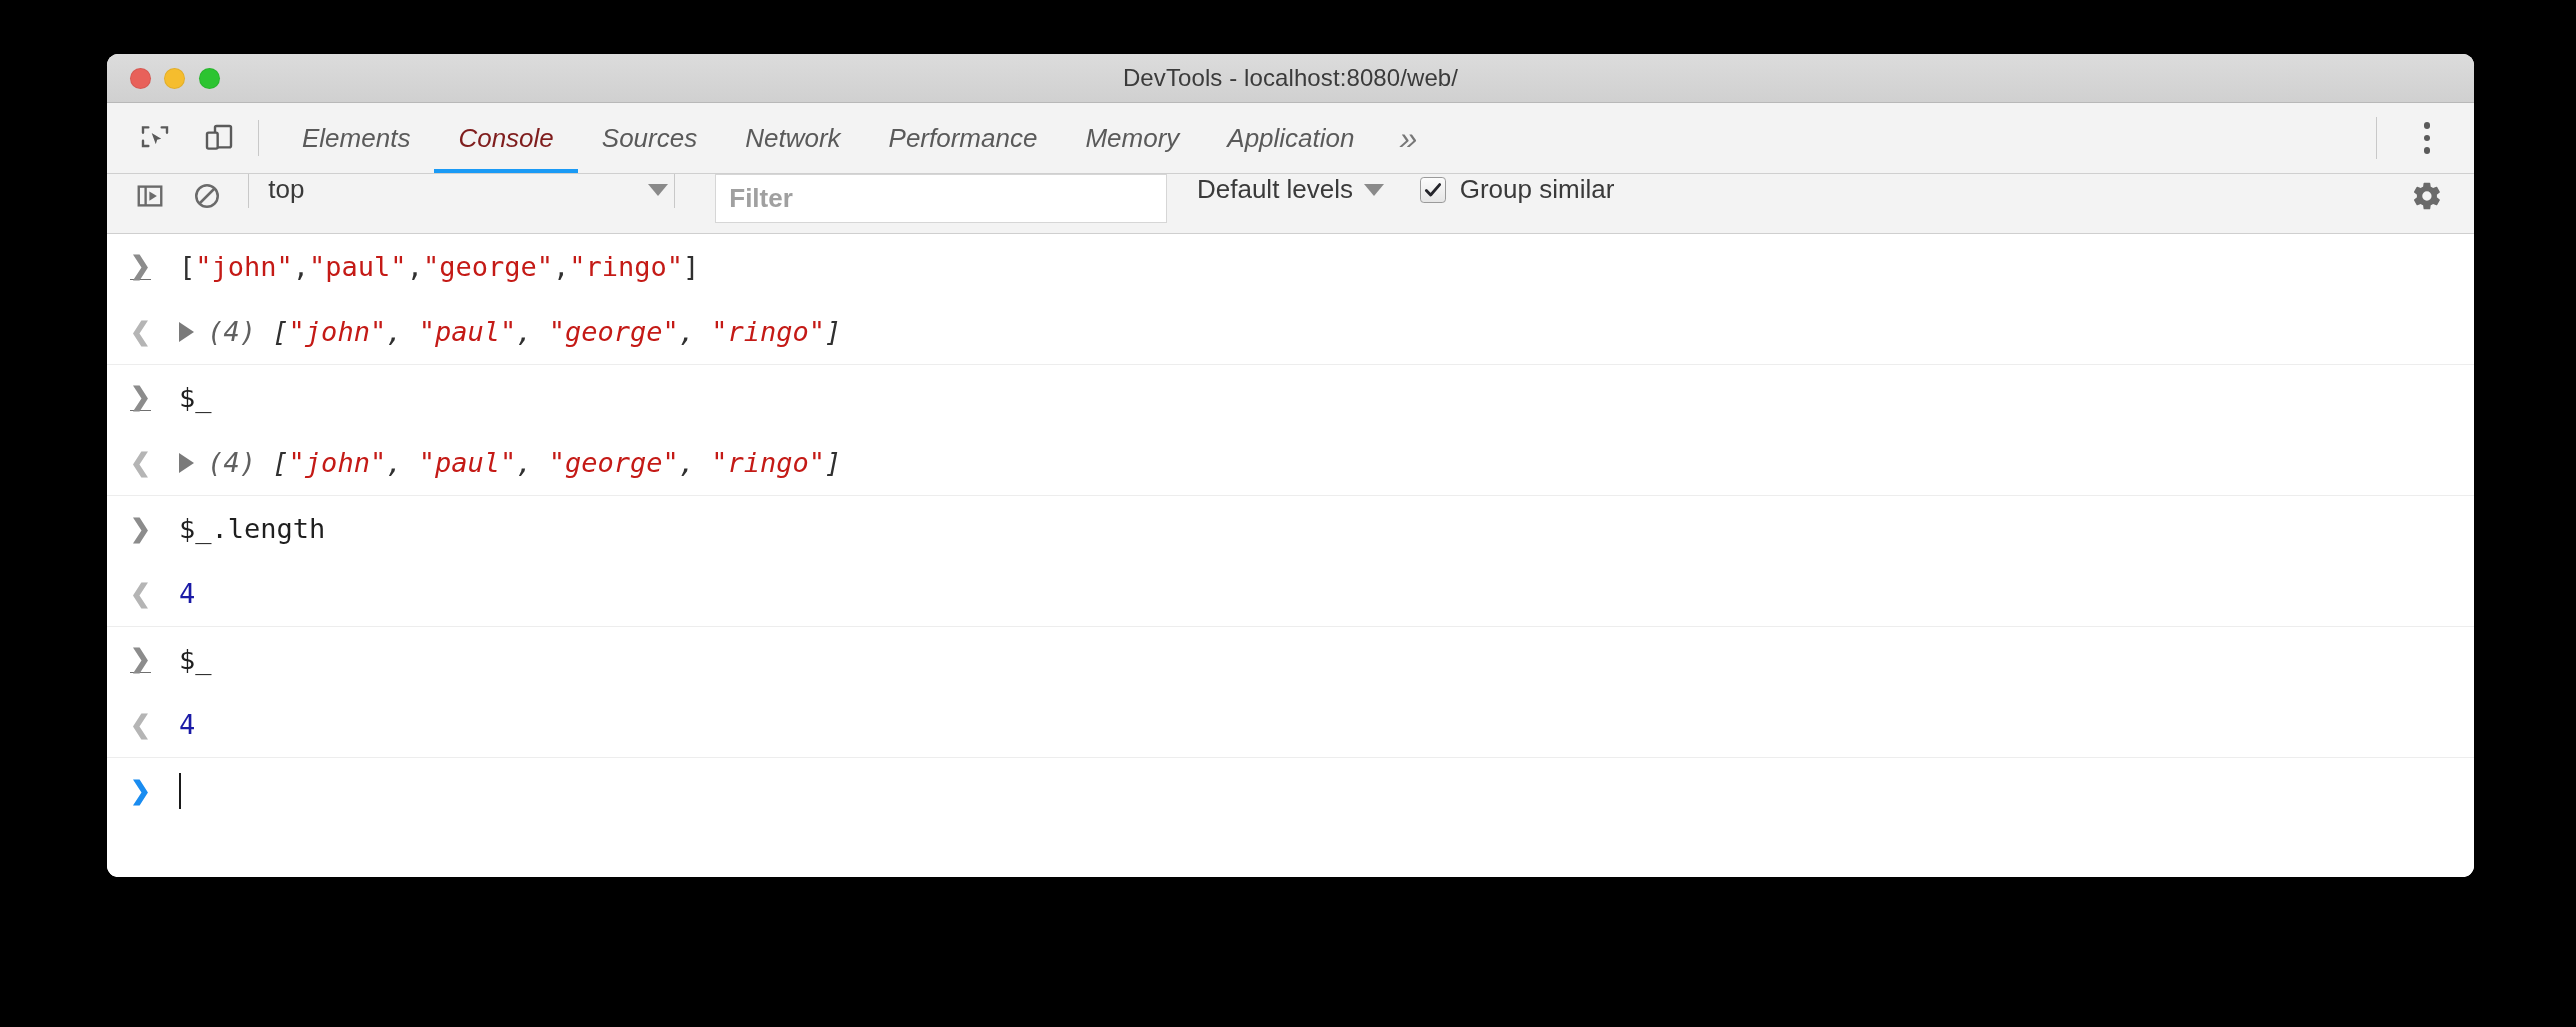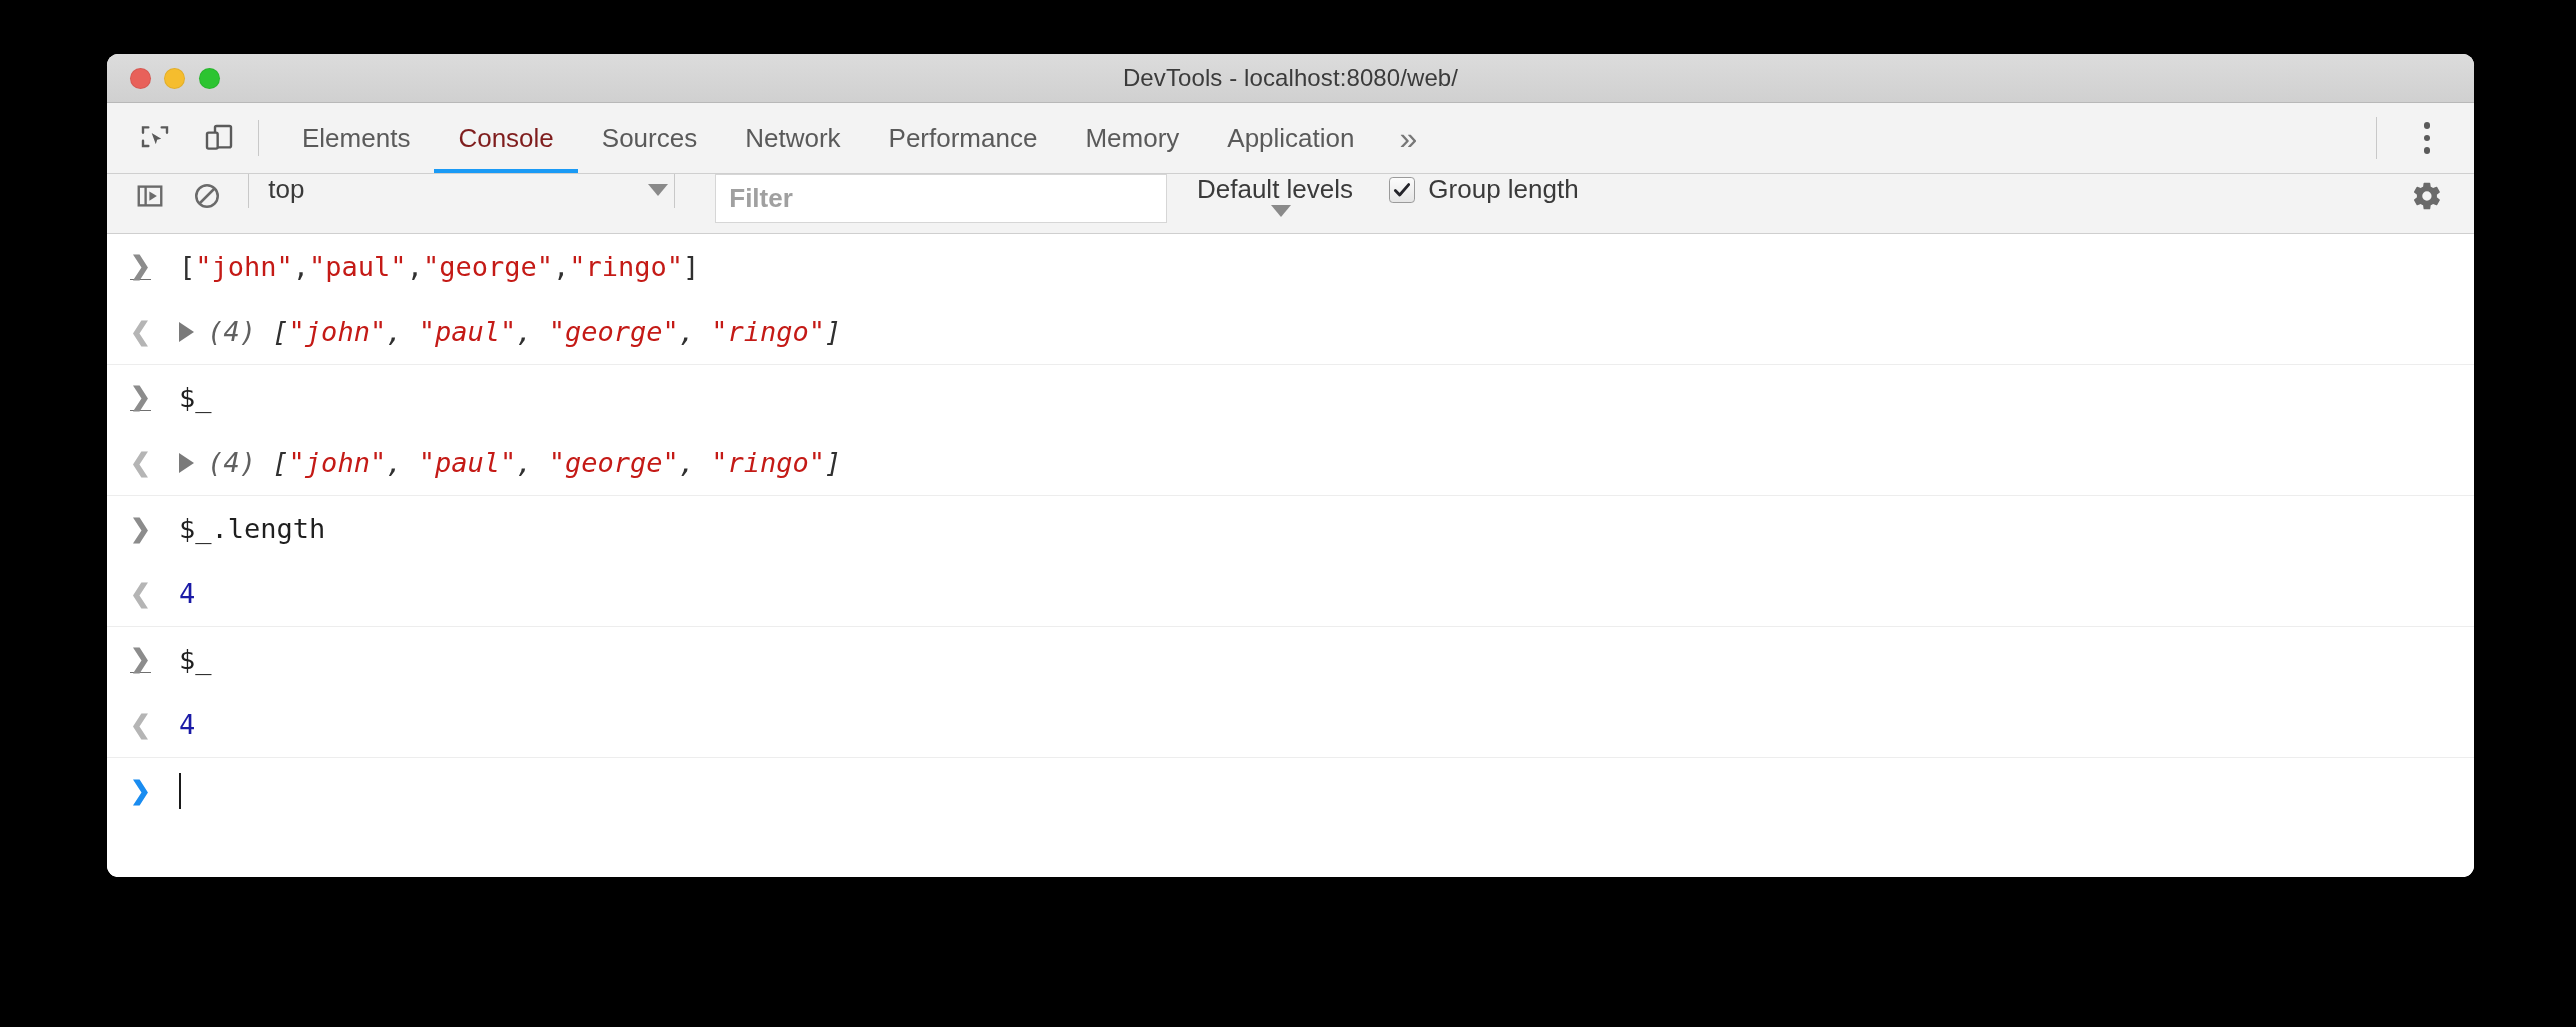--- a/index.html
+++ b/index.html
@@ -84,20 +84,21 @@
   }
   .vsep {
     width: 1px;
     background: #c8c8c8;
     margin: 17px 19px 17px 15px;
     align-self: stretch;
   }
   .tabs {
     display: flex;
     align-items: stretch;
+    font-style: italic;
   }
   .tab {
     display: flex;
     align-items: center;
     padding: 0 24px;
     font-size: 26px;
     color: #5a5a5a;
     position: relative;
     white-space: nowrap;
   }
@@ -182,21 +183,20 @@
     font-size: 26px;
     color: #a0a0a0;
     font-weight: bold;
   }
   .levels {
     display: flex;
     align-items: center;
     font-size: 26px;
     color: #3a3a3a;
     margin-left: 30px;
-    flex-direction: column;
   }
   .checkwrap {
     display: flex;
     align-items: center;
     margin-left: 36px;
     font-size: 26px;
     color: #3a3a3a;
   }
   .checkbox {
     width: 26px; height: 26px;
@@ -360,21 +360,21 @@
       <span>Default levels</span>
       <span class="caret" style="margin-left:11.4px;"></span>
     </div>
 
     <label class="checkwrap">
       <span class="checkbox">
         <svg width="20" height="20" viewBox="0 0 24 24" aria-hidden="true">
           <path d="M4 12.5l5.2 5.5L20 5.5" fill="none" stroke="#25252b" stroke-width="3.4" stroke-linecap="round" stroke-linejoin="round"></path>
         </svg>
       </span>
-      <span>Group length</span>
+      <span>Group similar</span>
     </label>
 
     <div class="consolebar-right">
       <div class="cbtn" style="margin-right:0;">
         <svg width="32" height="32" viewBox="0 0 24 24" aria-hidden="true">
           <path fill="#6a6a6a" d="M19.4 13c.04-.33.06-.66.06-1s-.02-.67-.07-1l2.11-1.63a.5.5 0 0 0 .12-.64l-2-3.46a.5.5 0 0 0-.6-.22l-2.49 1a7.3 7.3 0 0 0-1.73-1l-.38-2.65A.49.49 0 0 0 13.93 2h-4a.49.49 0 0 0-.49.42L9.06 5.07a7.7 7.7 0 0 0-1.73 1l-2.49-1a.49.49 0 0 0-.6.22l-2 3.46a.5.5 0 0 0 .12.64L4.47 11a8 8 0 0 0 0 2l-2.11 1.63a.5.5 0 0 0-.12.64l2 3.46a.5.5 0 0 0 .6.22l2.49-1a7.3 7.3 0 0 0 1.73 1l.38 2.65a.49.49 0 0 0 .49.42h4a.49.49 0 0 0 .49-.42l.38-2.65a7.7 7.7 0 0 0 1.73-1l2.49 1a.49.49 0 0 0 .6-.22l2-3.46a.5.5 0 0 0-.12-.64zM11.93 15.5A3.5 3.5 0 1 1 15.43 12a3.5 3.5 0 0 1-3.5 3.5z"></path>
         </svg>
       </div>
     </div>
   </div>

